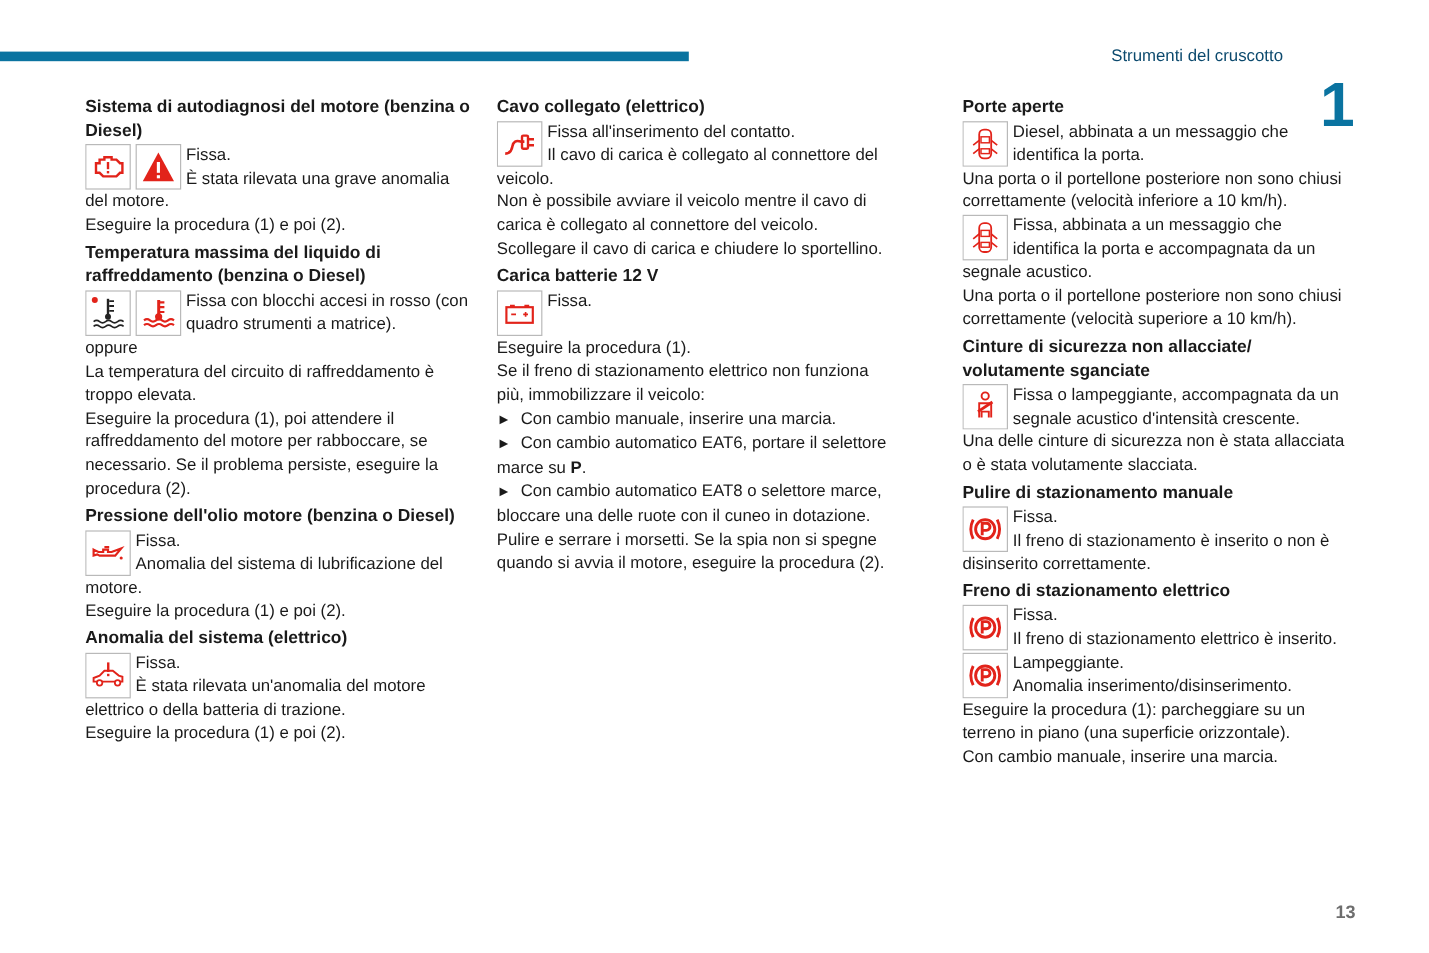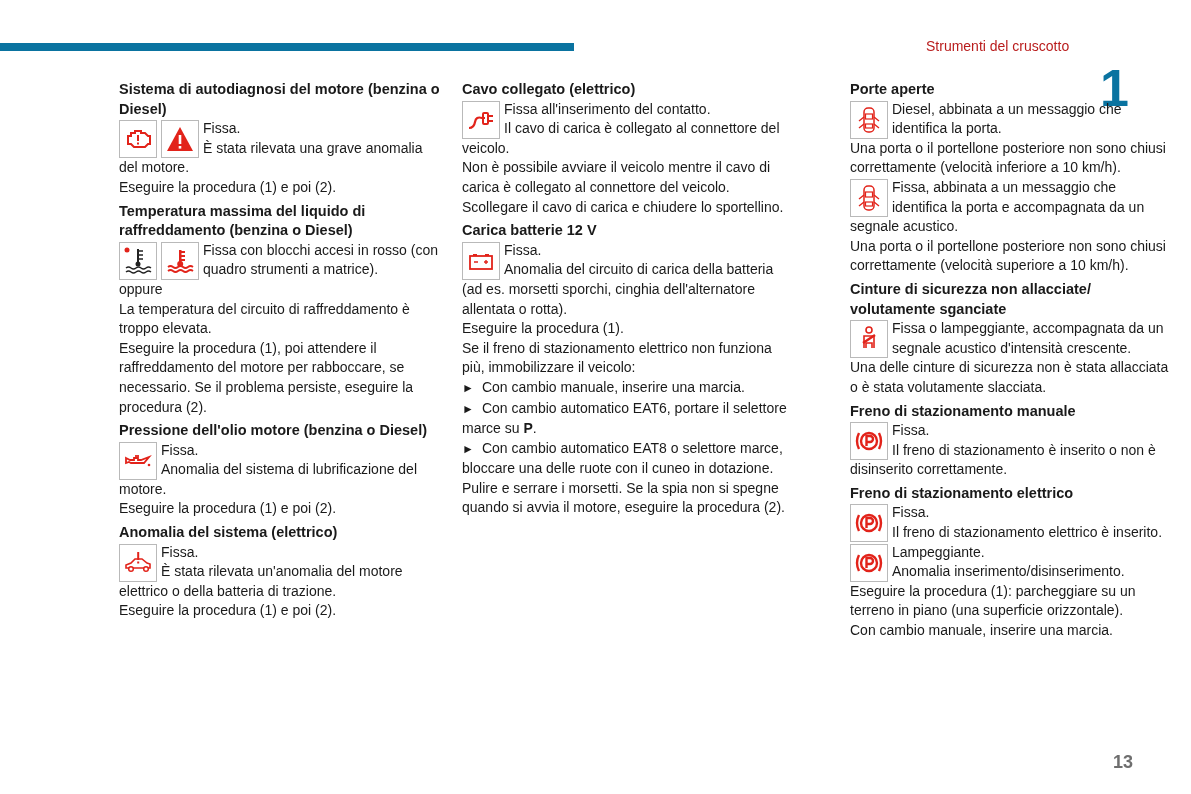--- a/index.html
+++ b/index.html
@@ -1,22 +1,22 @@
 <!DOCTYPE html>
 <html><head>
 <meta charset="utf-8">
 <style>
   html, body { margin:0; padding:0; background:#ffffff; }
   body { width:1191px; height:794px; position:relative; overflow:hidden;
          font-family:"Liberation Sans", sans-serif; color:#1a1a1a; }
   .topbar { position:absolute; left:0; top:43px; width:574px; height:8px; background:#0a73a0; }
-  .header-title { position:absolute; left:926px; top:38px; font-size:14px; color:#b91c1c; }
+  .header-title { position:absolute; left:926px; top:38px; font-size:14px; color:#0c4a6e; }
   .chapter { position:absolute; left:1100px; top:62px; font-size:52px; font-weight:bold; color:#0a73a0; line-height:52px; }
-  .page-num { position:absolute; left:1113px; top:752px; font-size:18px; color:#6e6e6e; font-weight:bold; }
-  .col { position:absolute; top:80px; width:325px; font-size:14px; line-height:19.6px;margin-left:48px; }
+  .page-num { position:absolute; left:1113px; top:752px; font-size:15px; color:#6e6e6e; font-weight:bold; }
+  .col { position:absolute; top:80px; width:325px; font-size:14px; line-height:19.6px; }
   .col1 { left:71px; } .col2 { left:414px; } .col3 { left:802px; }
   .h { font-weight:bold; font-size:14.5px; margin-top:4px; margin-bottom:0; }
   .h:first-child { margin-top:0; }
   .entry { overflow:hidden; }
   .icons { float:left; display:flex; gap:4px; margin-right:4px; margin-top:1px; }
   .icon { width:38px; height:38px; border:1px solid #b9b9b9; box-sizing:border-box; display:flex;
           align-items:center; justify-content:center; background:#fff; }
   .icon svg { width:30px; height:30px; }
   p { margin:0; }
   .bullet::before { content:"\25BA"; margin-right:8px; font-size:12px; }
@@ -139,21 +139,20 @@
     <div class="icons">
       <div class="icon">
         <svg viewBox="0 0 30 30">
             <rect x="4" y="10" width="22" height="13" fill="none" stroke="#e2231a" stroke-width="1.8"></rect>
             <path d="M7 9h4M19 9h4" stroke="#e2231a" stroke-width="2"></path>
             <path d="M8 16h4M18 16h4M20 14v4" stroke="#e2231a" stroke-width="1.4"></path>
           </svg>
       </div>
     </div>
     <p>Fissa.</p>
-    <p>Anomalia del circuito di carica della batteria (ad es. morsetti sporchi, cinghia dell'alternatore allentata o rotta).</p>
   </div>
   <p>Eseguire la procedura (1).</p>
   <p>Se il freno di stazionamento elettrico non funziona più, immobilizzare il veicolo:</p>
   <p class="bullet">Con cambio manuale, inserire una marcia.</p>
   <p class="bullet"><span>Con cambio automatico EAT6, portare il selettore marce su </span><b>P</b><span>.</span></p>
   <p class="bullet">Con cambio automatico EAT8 o selettore marce, bloccare una delle ruote con il cuneo in dotazione.</p>
   <p>Pulire e serrare i morsetti. Se la spia non si spegne quando si avvia il motore, eseguire la procedura (2).</p>
 </div>
 
 <div class="col col3">
@@ -195,21 +194,21 @@
             <circle cx="15" cy="6" r="3" fill="none" stroke="#e2231a" stroke-width="1.6"></circle>
             <path d="M10 24v-12h10v12M12 24v-5h6v5" fill="none" stroke="#e2231a" stroke-width="1.6"></path>
             <path d="M9 19l12-8" stroke="#e2231a" stroke-width="2.4"></path>
           </svg>
       </div>
     </div>
     <p>Fissa o lampeggiante, accompagnata da un segnale acustico d'intensità crescente.</p>
   </div>
   <p>Una delle cinture di sicurezza non è stata allacciata o è stata volutamente slacciata.</p>
 
-  <div class="h">Freno di stazionamento manuale</div>
+  <div class="h">Pulire di stazionamento manuale</div>
   <div class="entry">
     <div class="icons">
       <div class="icon">
         <svg viewBox="0 0 30 30">
             <circle cx="15" cy="15" r="8" fill="none" stroke="#e2231a" stroke-width="2.4"></circle>
             <path d="M5 7q-4 8 0 16M25 7q4 8 0 16" fill="none" stroke="#e2231a" stroke-width="2.4"></path>
             <path d="M12.5 20v-10h3.5a3 3 0 010 6h-3.5" fill="none" stroke="#e2231a" stroke-width="2.4"></path>
           </svg>
       </div>
     </div>

